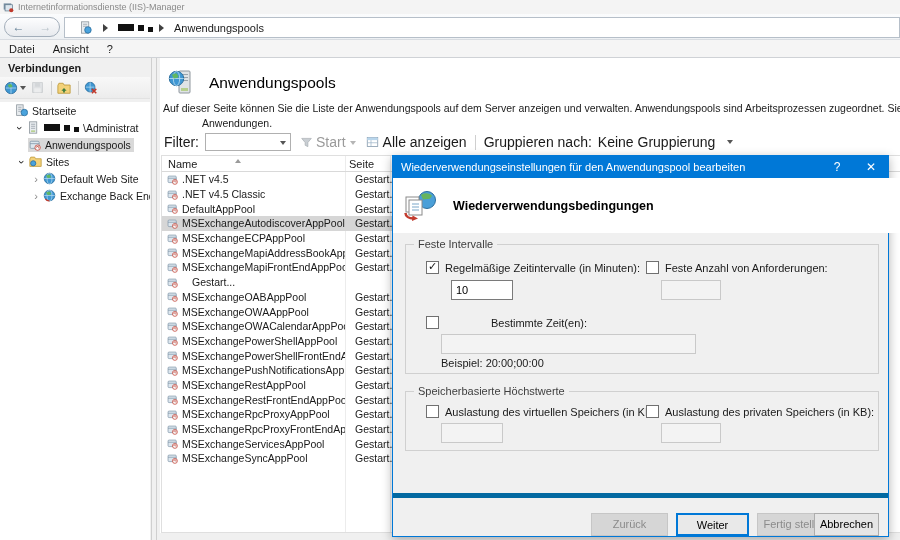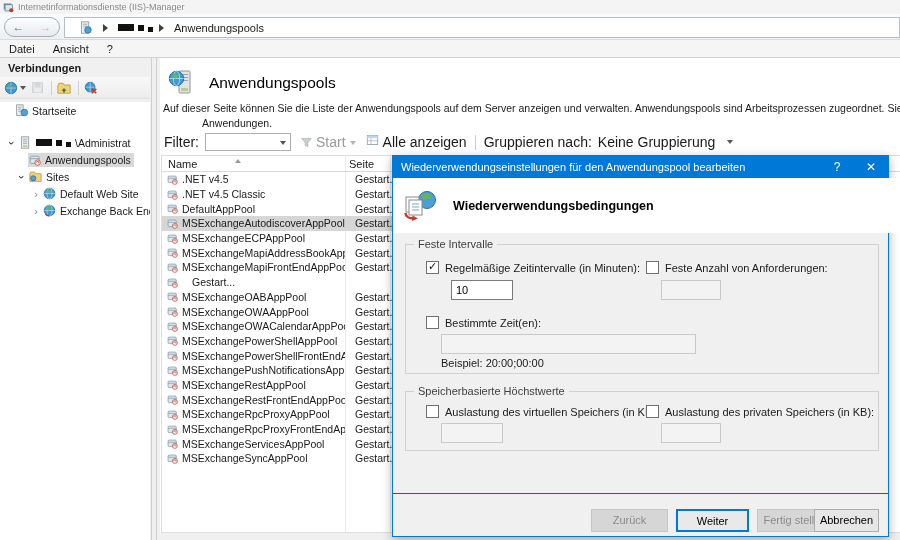--- a/index.html
+++ b/index.html
@@ -52,21 +52,21 @@
   .feat-title { font-size:15.5px; margin-left:14px; color:#000; }
   .desc1 { position:absolute; left:3px; top:44px; width:737px; white-space:nowrap; overflow:hidden; font-size:10.5px; }
   .desc2 { position:absolute; left:3px; top:59px; font-size:10.5px;margin-left:39px; }
 
   .filterbar { position:absolute; left:0px; top:73px; width:740px; height:22px; display:flex; align-items:center; font-size:14px; }
   .flabel { margin:0 6px 0 4px; }
   .fcombo { width:86px; height:18px; background:#fff; border:1px solid #b0b0b0; position:relative; }
   .fcombo .dd, .gcombo .dd { position:absolute; right:4px; top:7px; width:0; height:0; border:3.5px solid transparent; border-top:4px solid #555; }
   .btn-start { display:flex; align-items:center; color:#9a9a9a; margin-left:10px; }
   .btn-start .dd2 { width:0;height:0;border:3.5px solid transparent;border-top:4px solid #b5b5b5; margin:4px 0 0 4px; }
-  .btn-showall { display:flex; align-items:flex-start; margin-left:10px; color:#1a1a1a; }
+  .btn-showall { display:flex; align-items:center; margin-left:10px; color:#1a1a1a; }
   .fsep { width:1px; height:15px; background:#cfcfcf; margin:0 8px; }
   .gcombo { position:relative; height:18px; display:flex; align-items:center; padding:0 22px 0 6px; }
   .icon-gap { margin-right:4px; display:flex; }
 
   .tablewrap { position:absolute; left:1px; top:97px; width:739px; height:378px; border:1px solid #dfdfdf; border-right:none; background:#fff; }
   .thead { position:relative; height:16px; border-bottom:1px solid #d9d9d9; }
   .thead .h-name { position:absolute; left:6px; top:2px; }
   .thead .h-status { position:absolute; left:187px; top:2px; }
   .sortcaret { position:absolute; left:73px; top:0px; width:0; height:0; border:3.5px solid transparent; border-bottom:4px solid #9a9a9a; }
   .colline { position:absolute; top:0; bottom:0; width:1px; background:#ececec; }
@@ -92,21 +92,21 @@
   .gb1 { left:12px; top:11px; width:474px; height:130px; }
   .gb2 { left:12px; top:158px; width:474px; height:60px; }
   .gb-label { position:absolute; top:-7px; left:8px; background:#f0f0f0; padding:0 4px; color:#404040; }
   .cbrow { position:absolute; display:flex; align-items:center; }
   .cbx { width:13px; height:13px; background:#fff; border:1px solid #707070; margin-right:6px; position:relative; flex:0 0 13px; }
   .cbx .check { display:none; position:absolute; left:1px; top:-2px; font-size:11px; font-weight:bold; color:#111; }
   .cbx.on .check { display:block; }
   .txt { position:absolute; height:20px; border:1px solid #7a7a7a; background:#fff; font-family:"Liberation Sans","DejaVu Sans",sans-serif; font-size:11px; padding:0 4px; }
   .txt:disabled, .txt.dis { border:1px solid #c9c9c9; background:#f3f3f3; }
   .example { position:absolute; left:35px; top:112px; }
-  .dlg-footer { position:absolute; left:0; top:337px; width:495px; height:43px; border-top:1px solid #0369a1; }
+  .dlg-footer { position:absolute; left:0; top:337px; width:495px; height:43px; border-top:5px solid #0369a1; }
   .btn { position:absolute; top:15px; height:23px; border:1px solid #adadad; background:#e6e6e6; font-family:"Liberation Sans","DejaVu Sans",sans-serif; font-size:11px; text-align:center; line-height:21px; }
   .btn.disabled { background:#d6d6d6; border-color:#c6c6c6; color:#8b8b8b; }
   .btn.default { border:2px solid #0078d7; background:#e9e9e9; }
   .b-back { left:198px; width:77px; }
   .b-next { left:283px; width:73px; }
   .b-finish { left:364px; width:76px; }
   .b-cancel { left:420px; left:421px; width:65px; left:421px; }
   svg { display:block; }
 </style>
 </head>
@@ -195,21 +195,21 @@
             <svg width="13" height="13" viewBox="0 0 16 16">
               <rect x="2" y="1" width="8" height="13" fill="#e8ecef" stroke="#8f979e"></rect>
               <path d="M4 4h4M4 6.5h4M4 9h4" stroke="#9aa3ab" stroke-width="1"></path>
               <circle cx="11.5" cy="10.5" r="4" fill="#4aa3dd" stroke="#2b6f9f"></circle>
             </svg>
           </span>
 
       <span class="tlabel">Startseite</span>
     </span>
   </div>
-      <div class="tree-item" style="padding-left: 6px; margin-top: 15px;">
+      <div class="tree-item" style="padding-left: 14px;">
     <span class="chev exp">›</span>
     <span class="hl">
       <span class="ticon">
             <svg width="13" height="13" viewBox="0 0 16 16">
               <rect x="3" y="1" width="9" height="14" fill="#e8ecef" stroke="#8f979e"></rect>
               <path d="M5 4h5M5 6.5h5M5 9h5" stroke="#9aa3ab" stroke-width="1"></path>
               <rect x="5" y="11.5" width="5" height="2" fill="#b6cf8e"></rect>
             </svg>
           </span>
       <span class="redact-blocks" style="display: inline-flex; margin-right: 4px;">
@@ -616,21 +616,21 @@
             <span class="check">✓</span>
           </span>
         <span>Regelmäßige Zeitintervalle (in Minuten):</span>
       </span>
       <span class="cbrow" style="left:240px; top:16px;">
         <span class="cbx"></span>
         <span>Feste Anzahl von Anforderungen:</span>
       </span>
       <input class="txt" style="left: 45px; top: 35px; width: 62px;" value="10">
       <input class="txt dis" style="left: 255px; top: 35px; width: 60px;" disabled="" value="">
-      <span class="cbrow" style="left:20px; top:71px;">
+      <span class="cbrow" style="left:20px; top:71px;gap:46px;">
         <span class="cbx"></span>
         <span>Bestimmte Zeit(en):</span>
       </span>
       <input class="txt dis" style="left: 35px; top: 89px; width: 255px;" disabled="" value="">
       <span class="example">Beispiel: 20:00;00:00</span>
     </div>
 
     <div class="groupbox gb2">
       <span class="gb-label">Speicherbasierte Höchstwerte</span>
       <span class="cbrow" style="left:20px; top:13px;">

